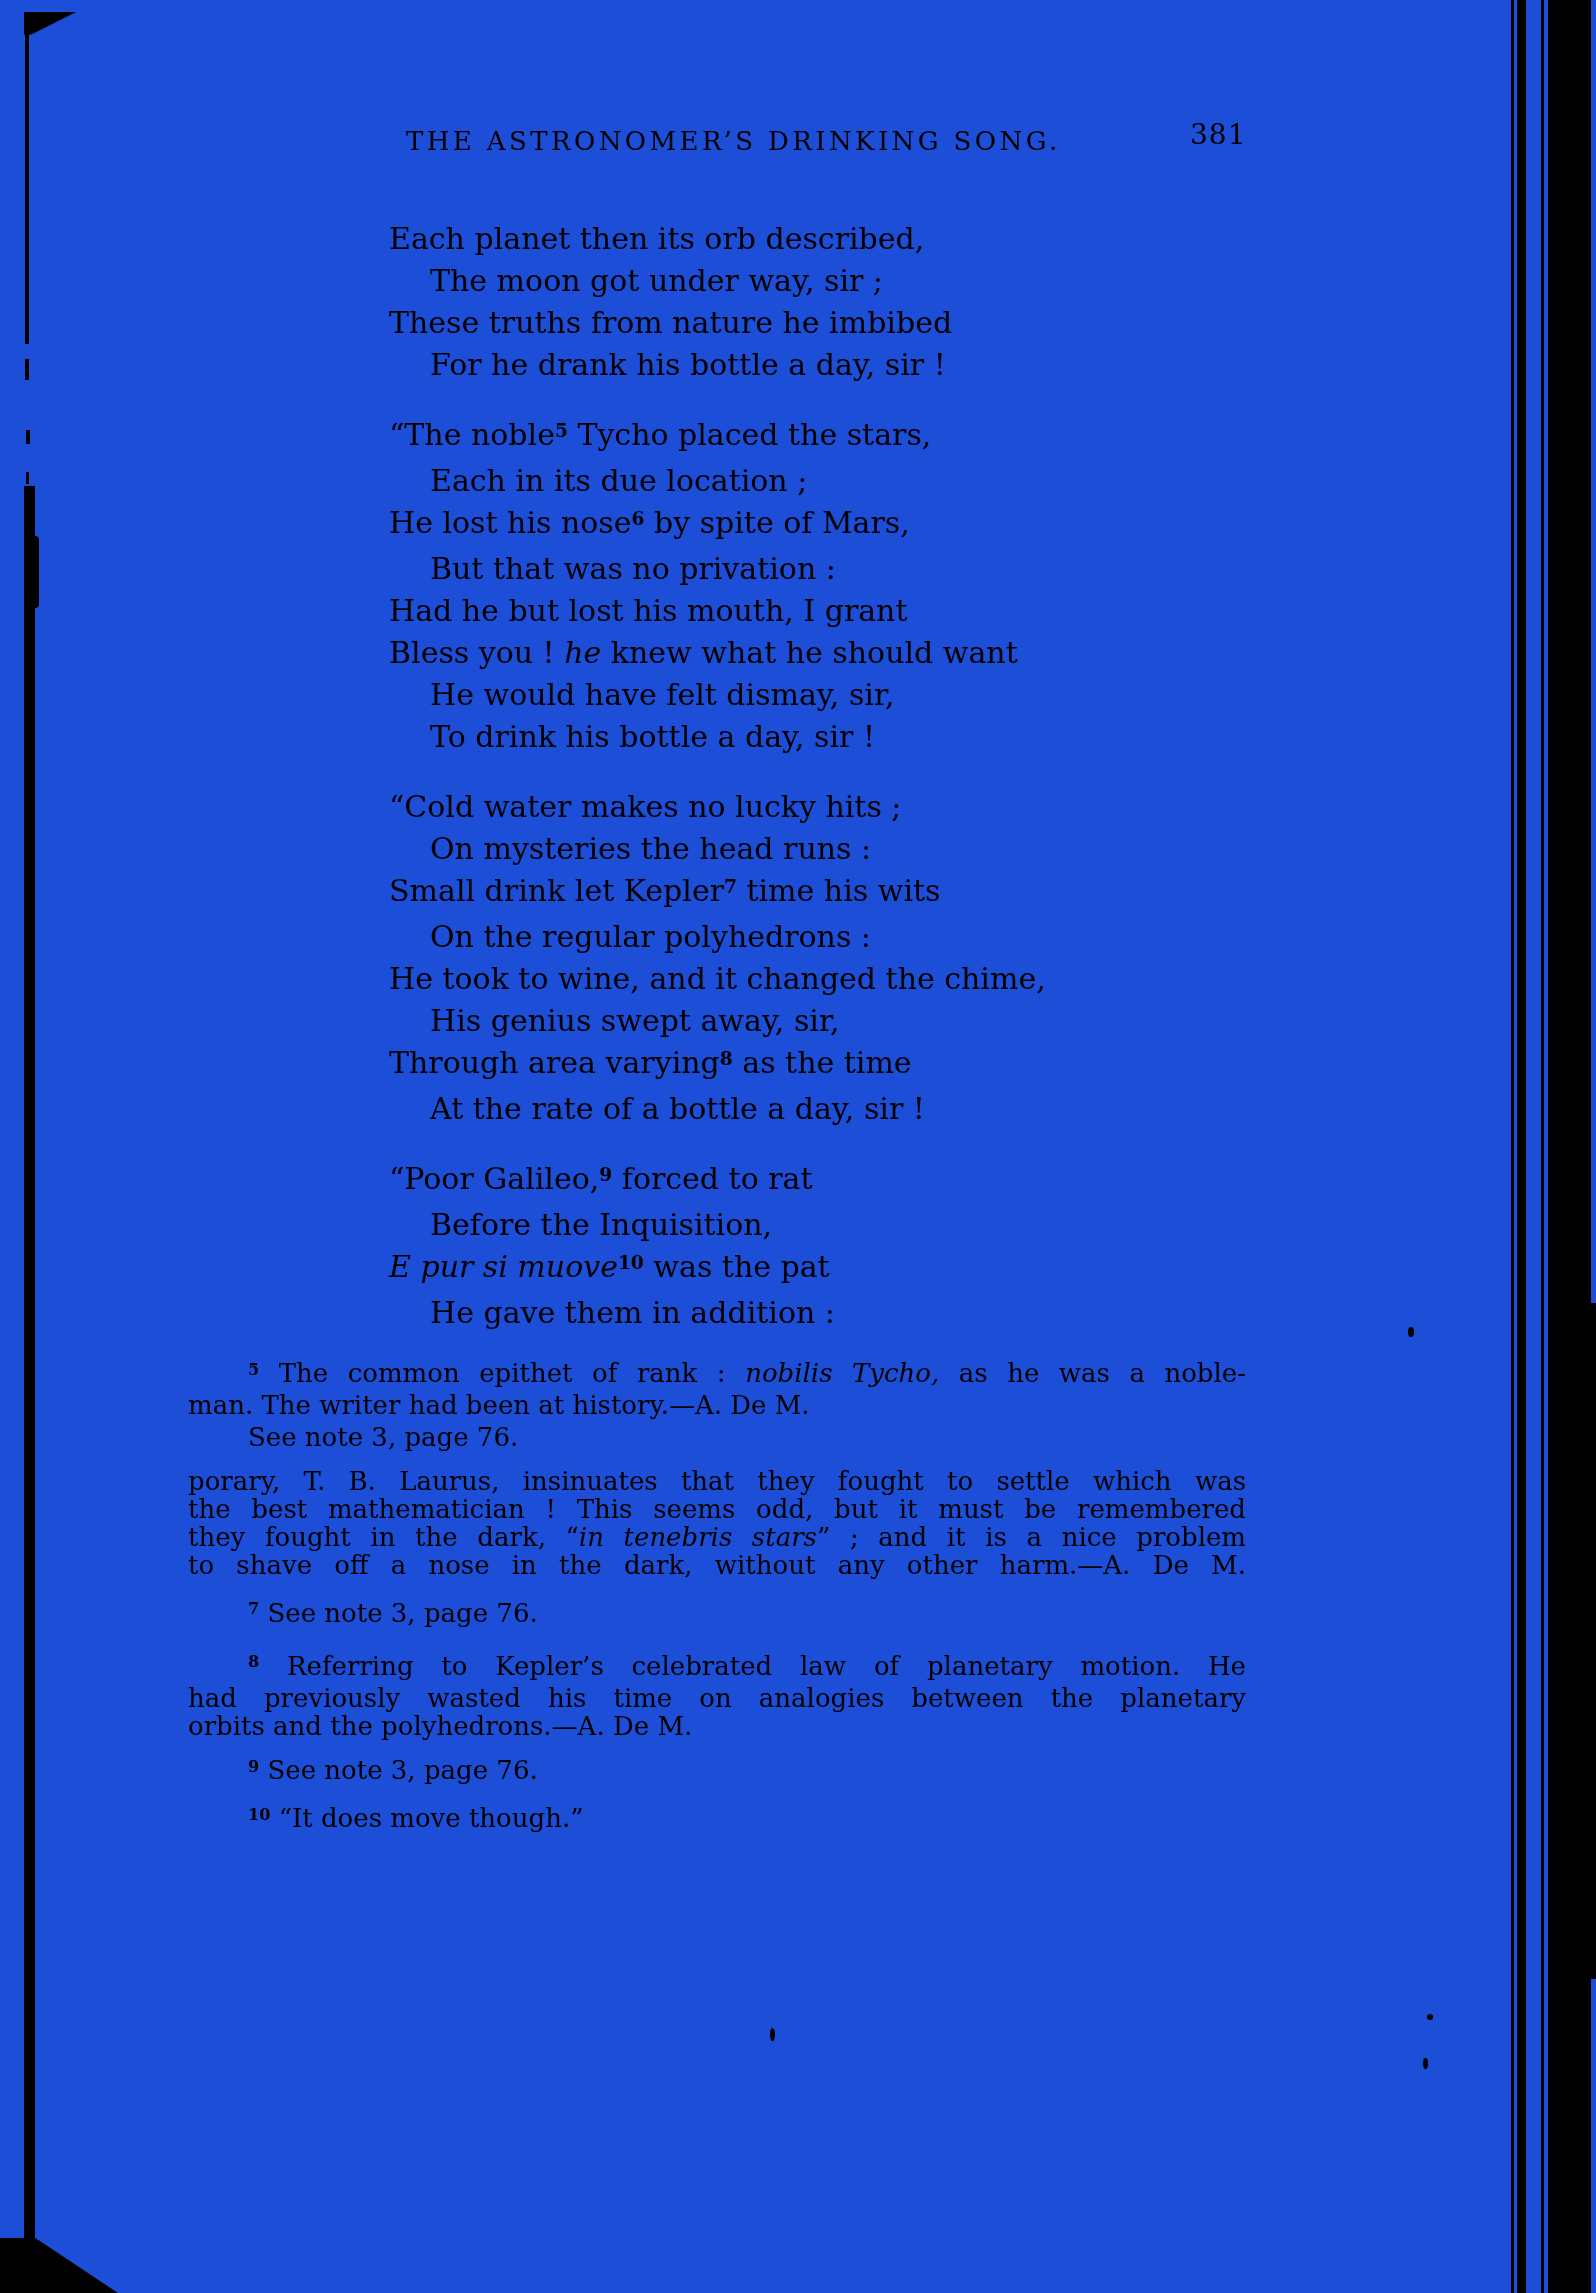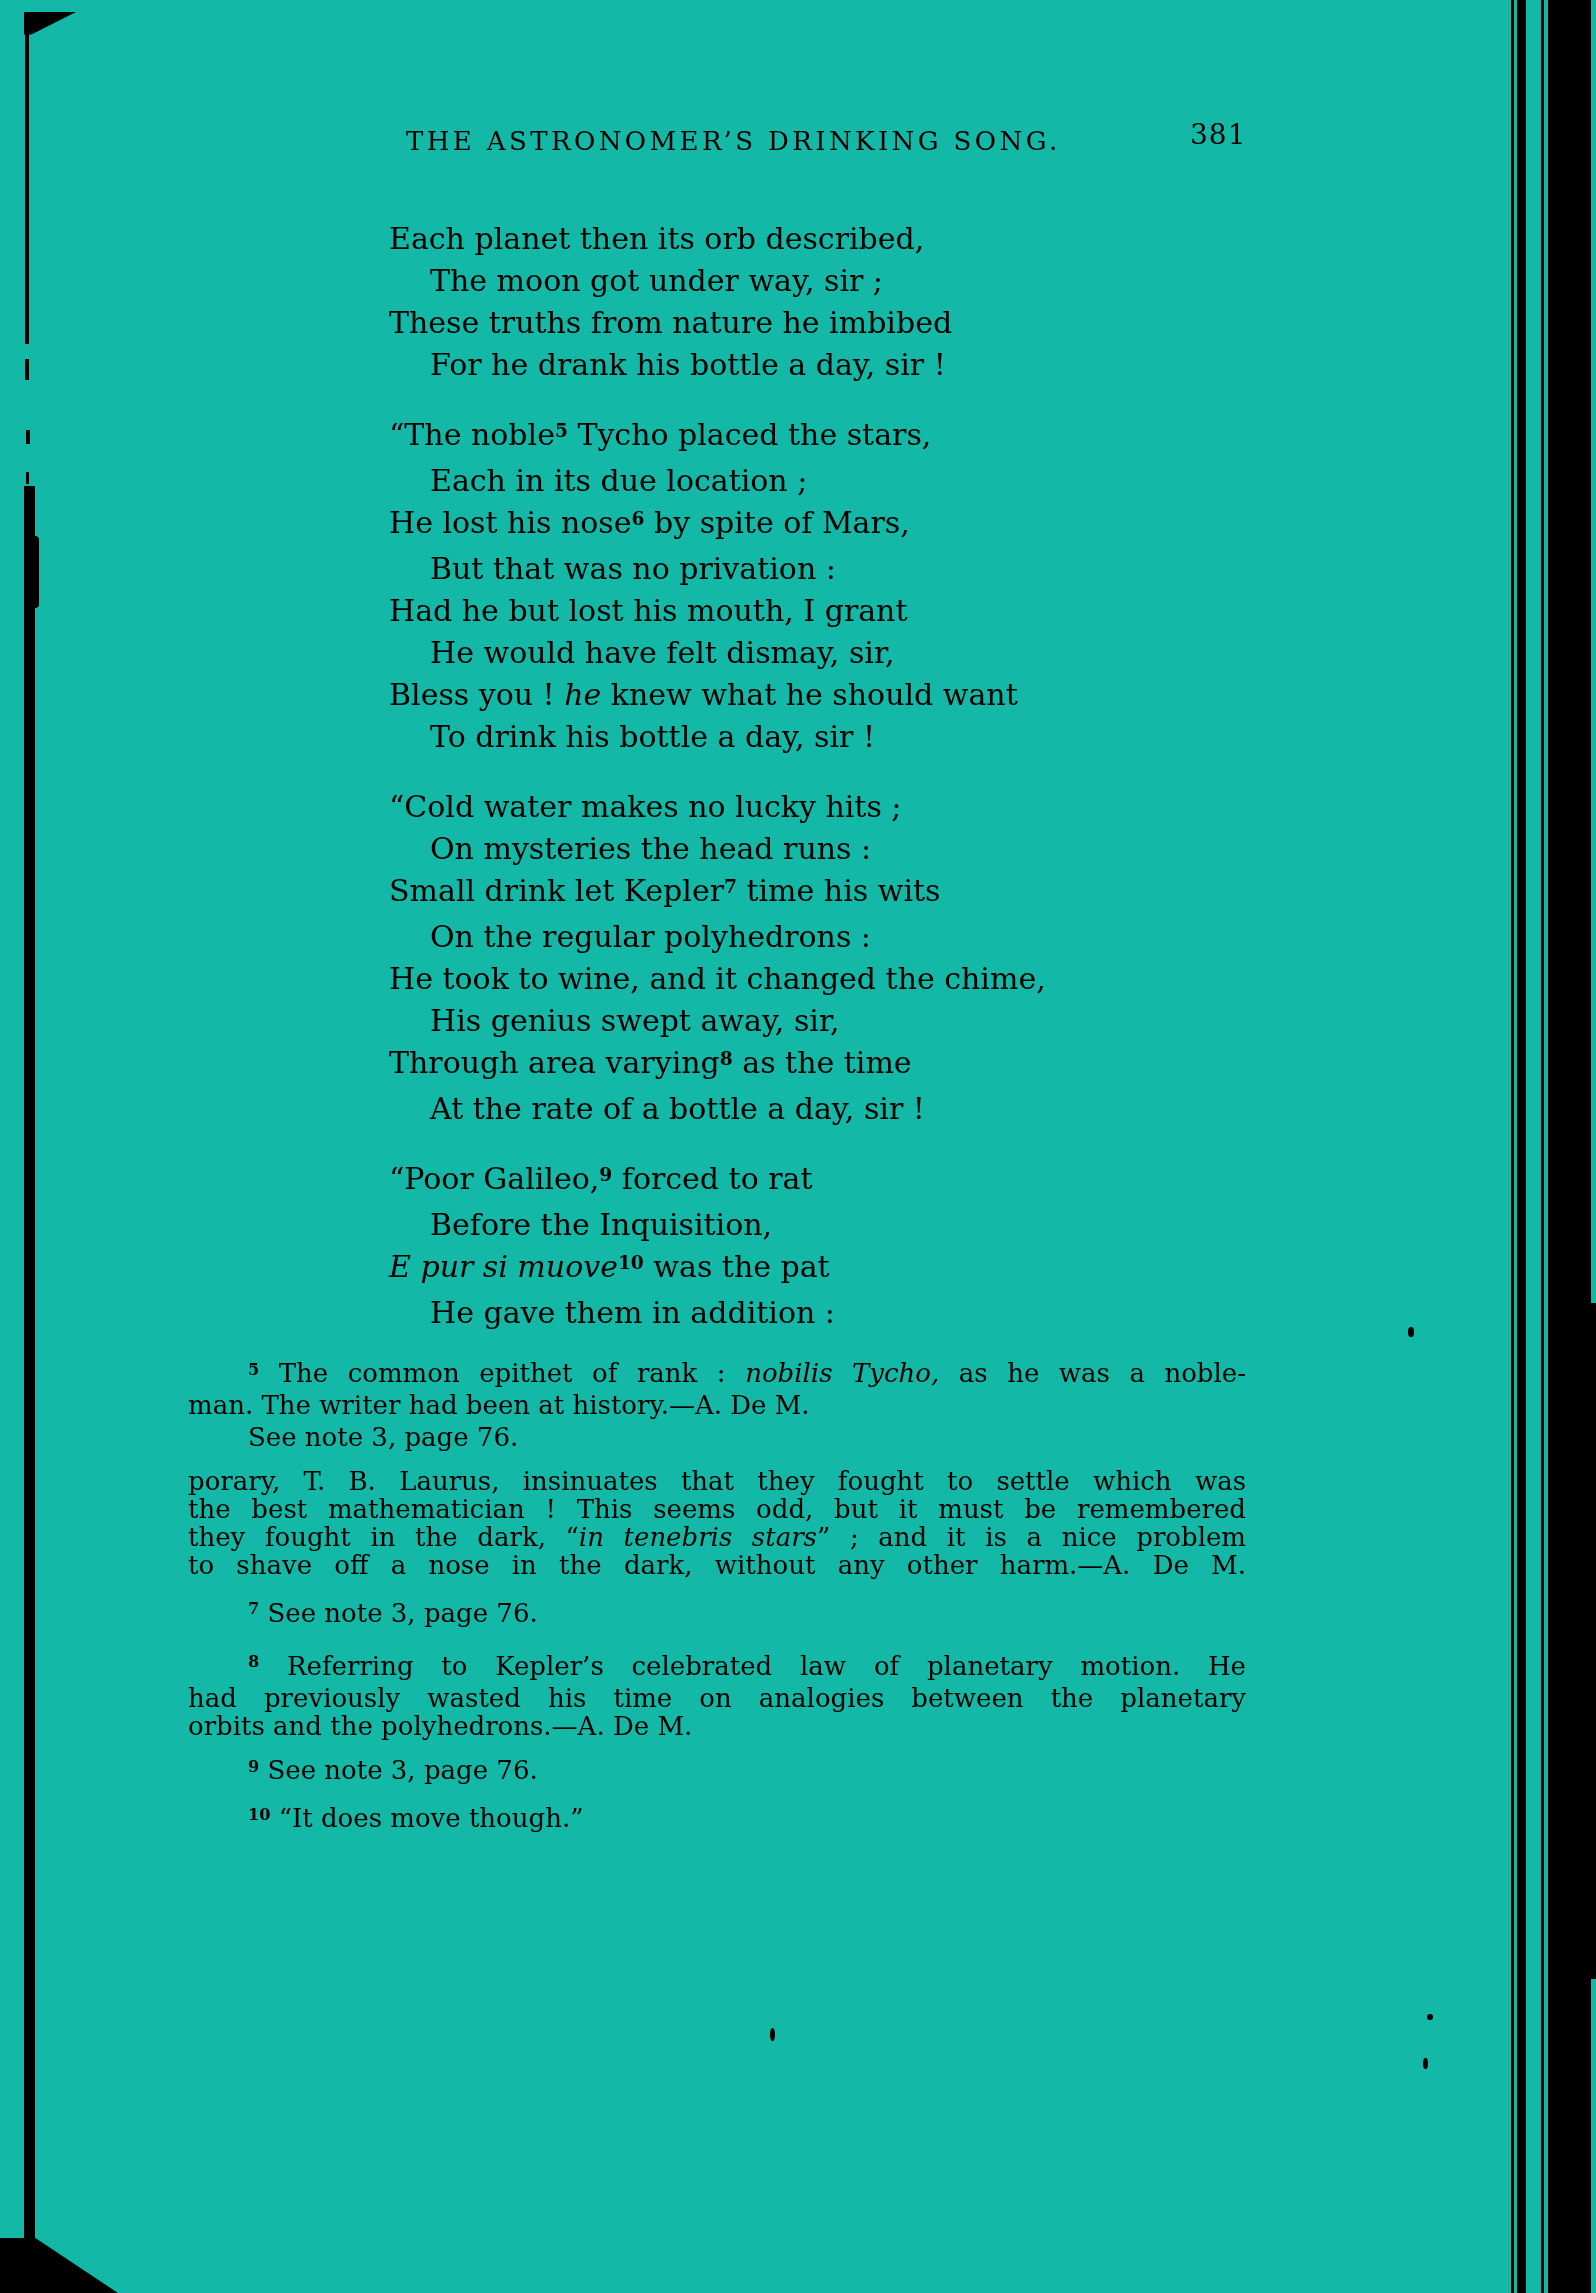--- a/index.html
+++ b/index.html
@@ -1,19 +1,19 @@
 <!DOCTYPE html>
 <html><head>
 <meta charset="utf-8">
 <style>
   html,body{margin:0;padding:0;background:#ffffff;}
   .page{
     position:relative;
     width:1597px;height:2293px;
-    background:#14b8a6;
+    background:#1d4ed8;
     color:#000;
     font-family:"DejaVu Serif", serif;
     overflow:hidden;
   }
   .art{position:absolute;background:#000;}
   
   .running-title{
     position:absolute;left:406px;top:126px;
     font-size:26px;letter-spacing:3.4px;white-space:nowrap;
   }
@@ -80,22 +80,22 @@
         <div class="poem-line indent"><span class="">The moon got under way, sir ;</span></div>
         <div class="poem-line"><span class="">These truths from nature he imbibed</span></div>
         <div class="poem-line indent"><span class="">For he drank his bottle a day, sir !</span></div>
       </div>
       <div class="stanza">
         <div class="poem-line"><span class="">“The noble</span><span class="sup">5</span><span class=""> Tycho placed the stars,</span></div>
         <div class="poem-line indent"><span class="">Each in its due location ;</span></div>
         <div class="poem-line"><span class="">He lost his nose</span><span class="sup">6</span><span class=""> by spite of Mars,</span></div>
         <div class="poem-line indent"><span class="">But that was no privation :</span></div>
         <div class="poem-line"><span class="">Had he but lost his mouth, I grant</span></div>
+        <div class="poem-line"><span class="">Bless you ! </span><span class="it">he</span><span class=""> knew what he should want</span></div>
         <div class="poem-line indent"><span class="">He would have felt dismay, sir,</span></div>
-        <div class="poem-line"><span class="">Bless you ! </span><span class="it">he</span><span class=""> knew what he should want</span></div>
         <div class="poem-line indent"><span class="">To drink his bottle a day, sir !</span></div>
       </div>
       <div class="stanza">
         <div class="poem-line"><span class="">“Cold water makes no lucky hits ;</span></div>
         <div class="poem-line indent"><span class="">On mysteries the head runs :</span></div>
         <div class="poem-line"><span class="">Small drink let Kepler</span><span class="sup">7</span><span class=""> time his wits</span></div>
         <div class="poem-line indent"><span class="">On the regular polyhedrons :</span></div>
         <div class="poem-line"><span class="">He took to wine, and it changed the chime,</span></div>
         <div class="poem-line indent"><span class="">His genius swept away, sir,</span></div>
         <div class="poem-line"><span class="">Through area varying</span><span class="sup">8</span><span class=""> as the time</span></div>

